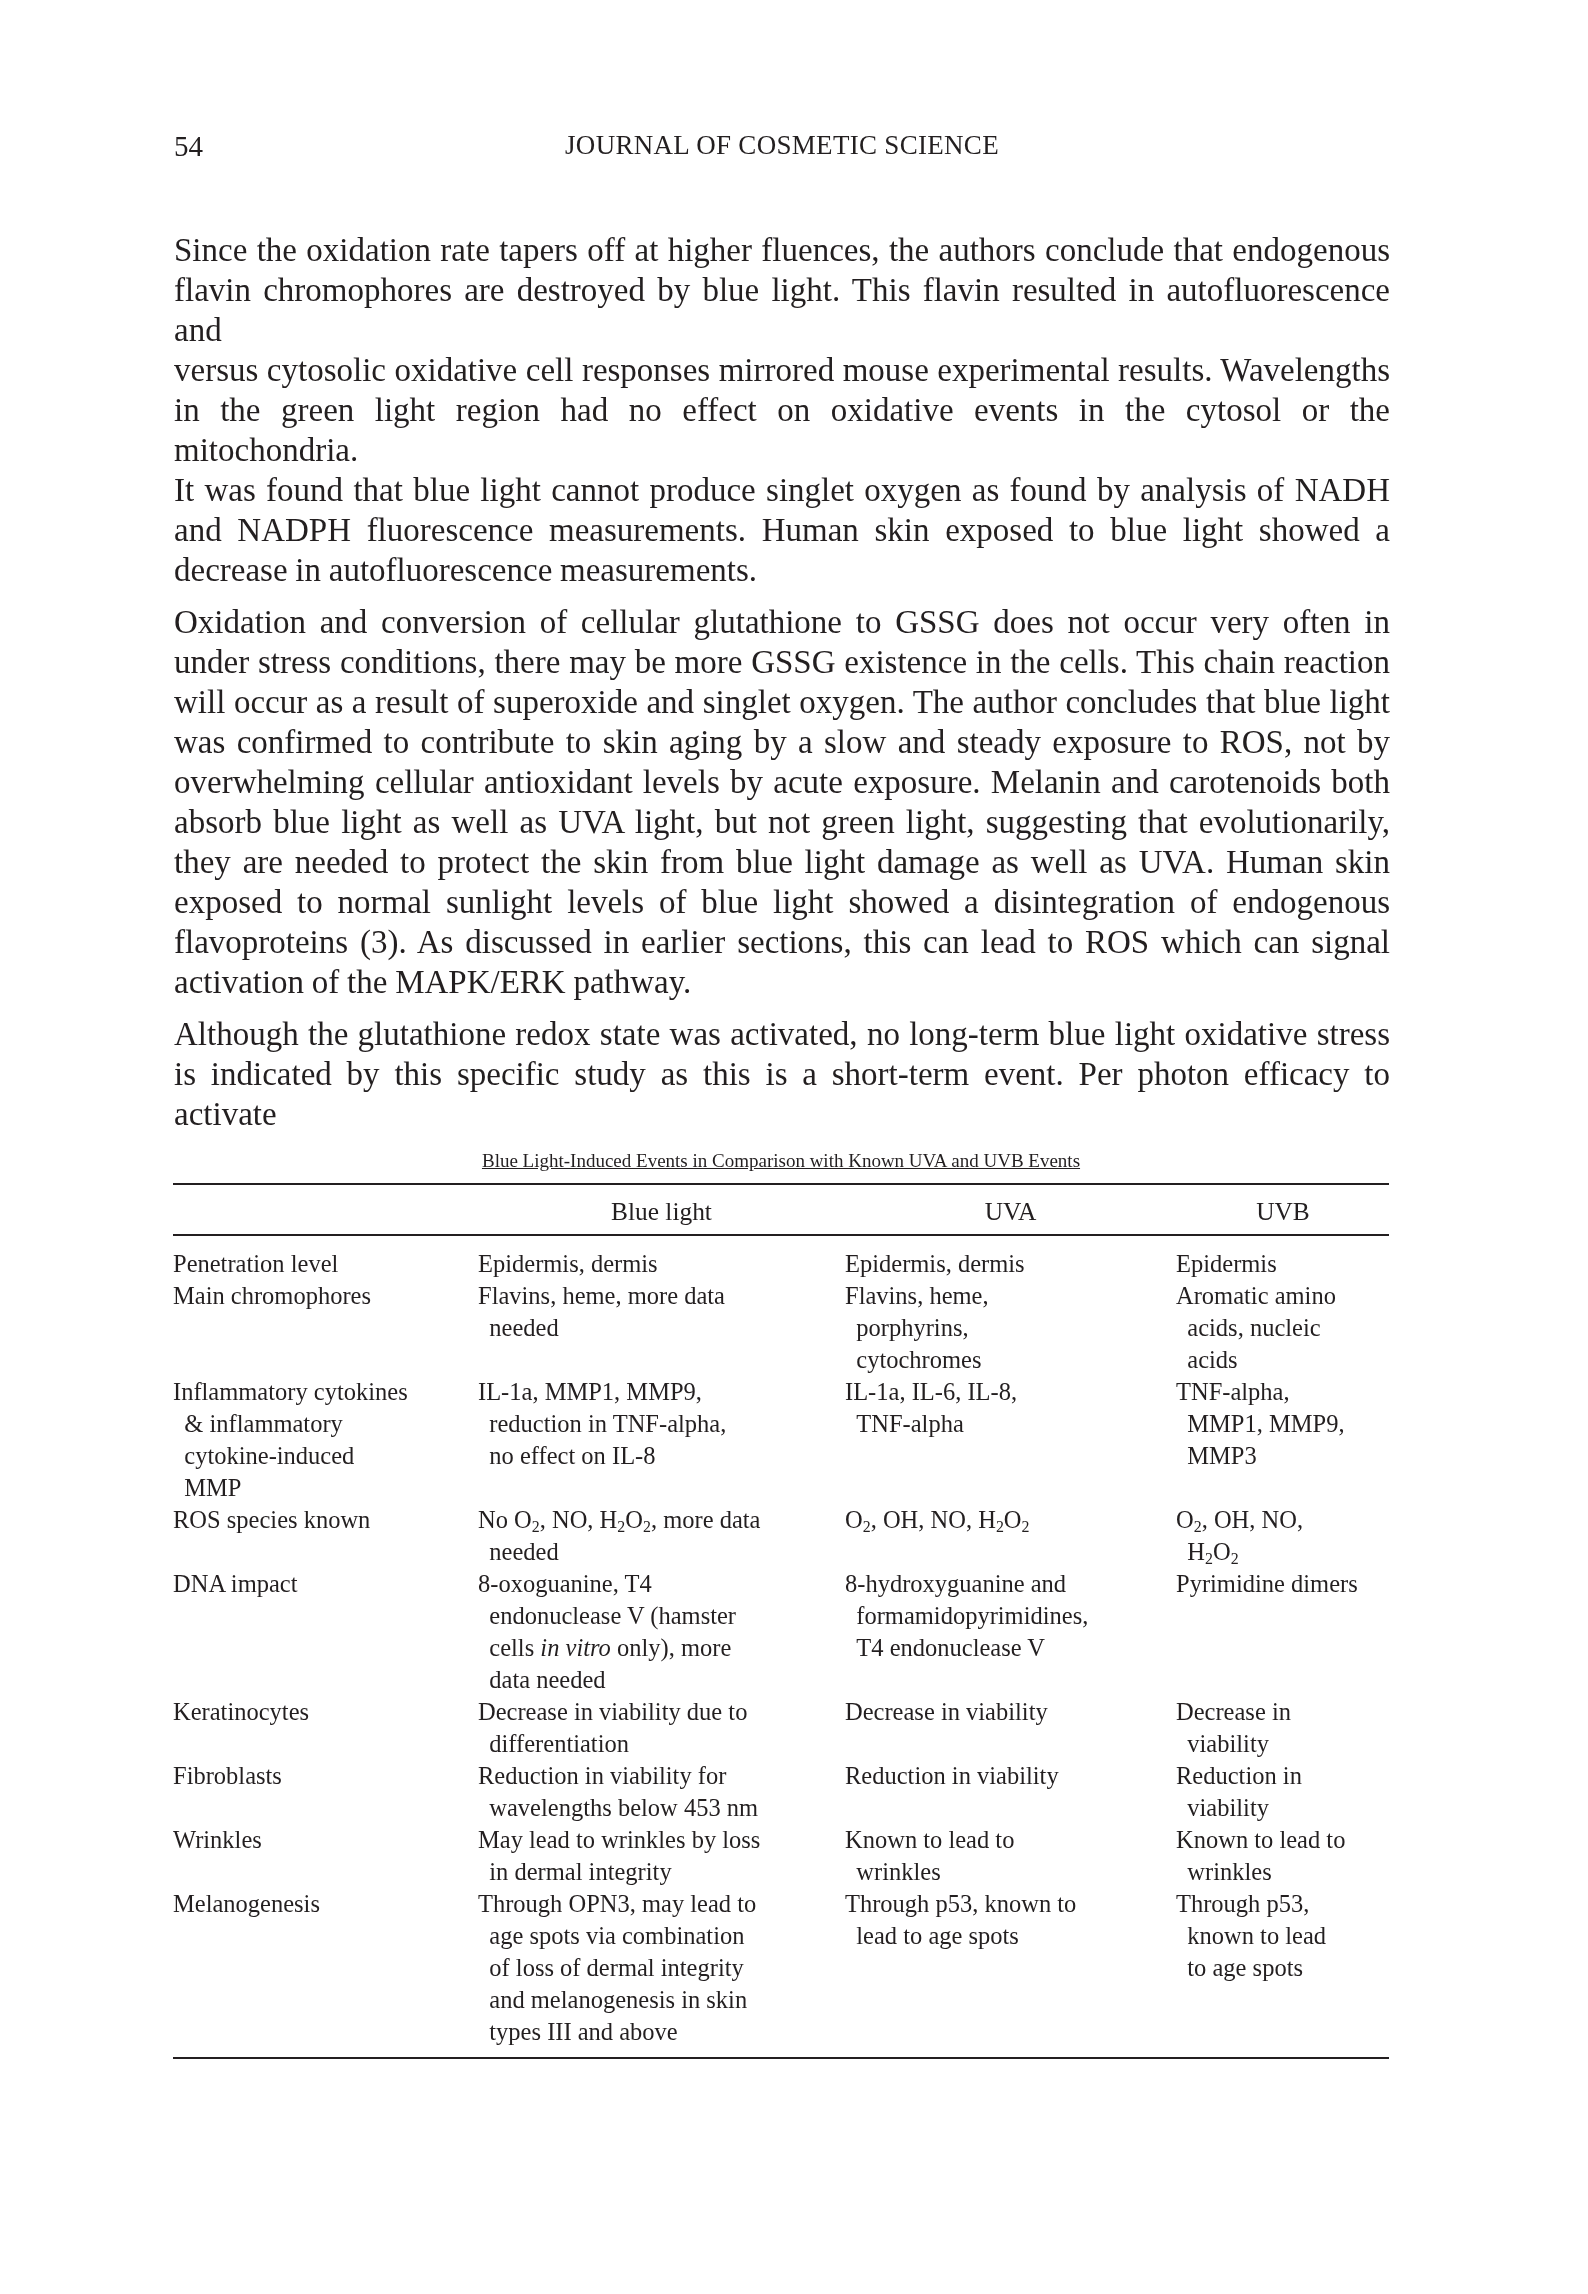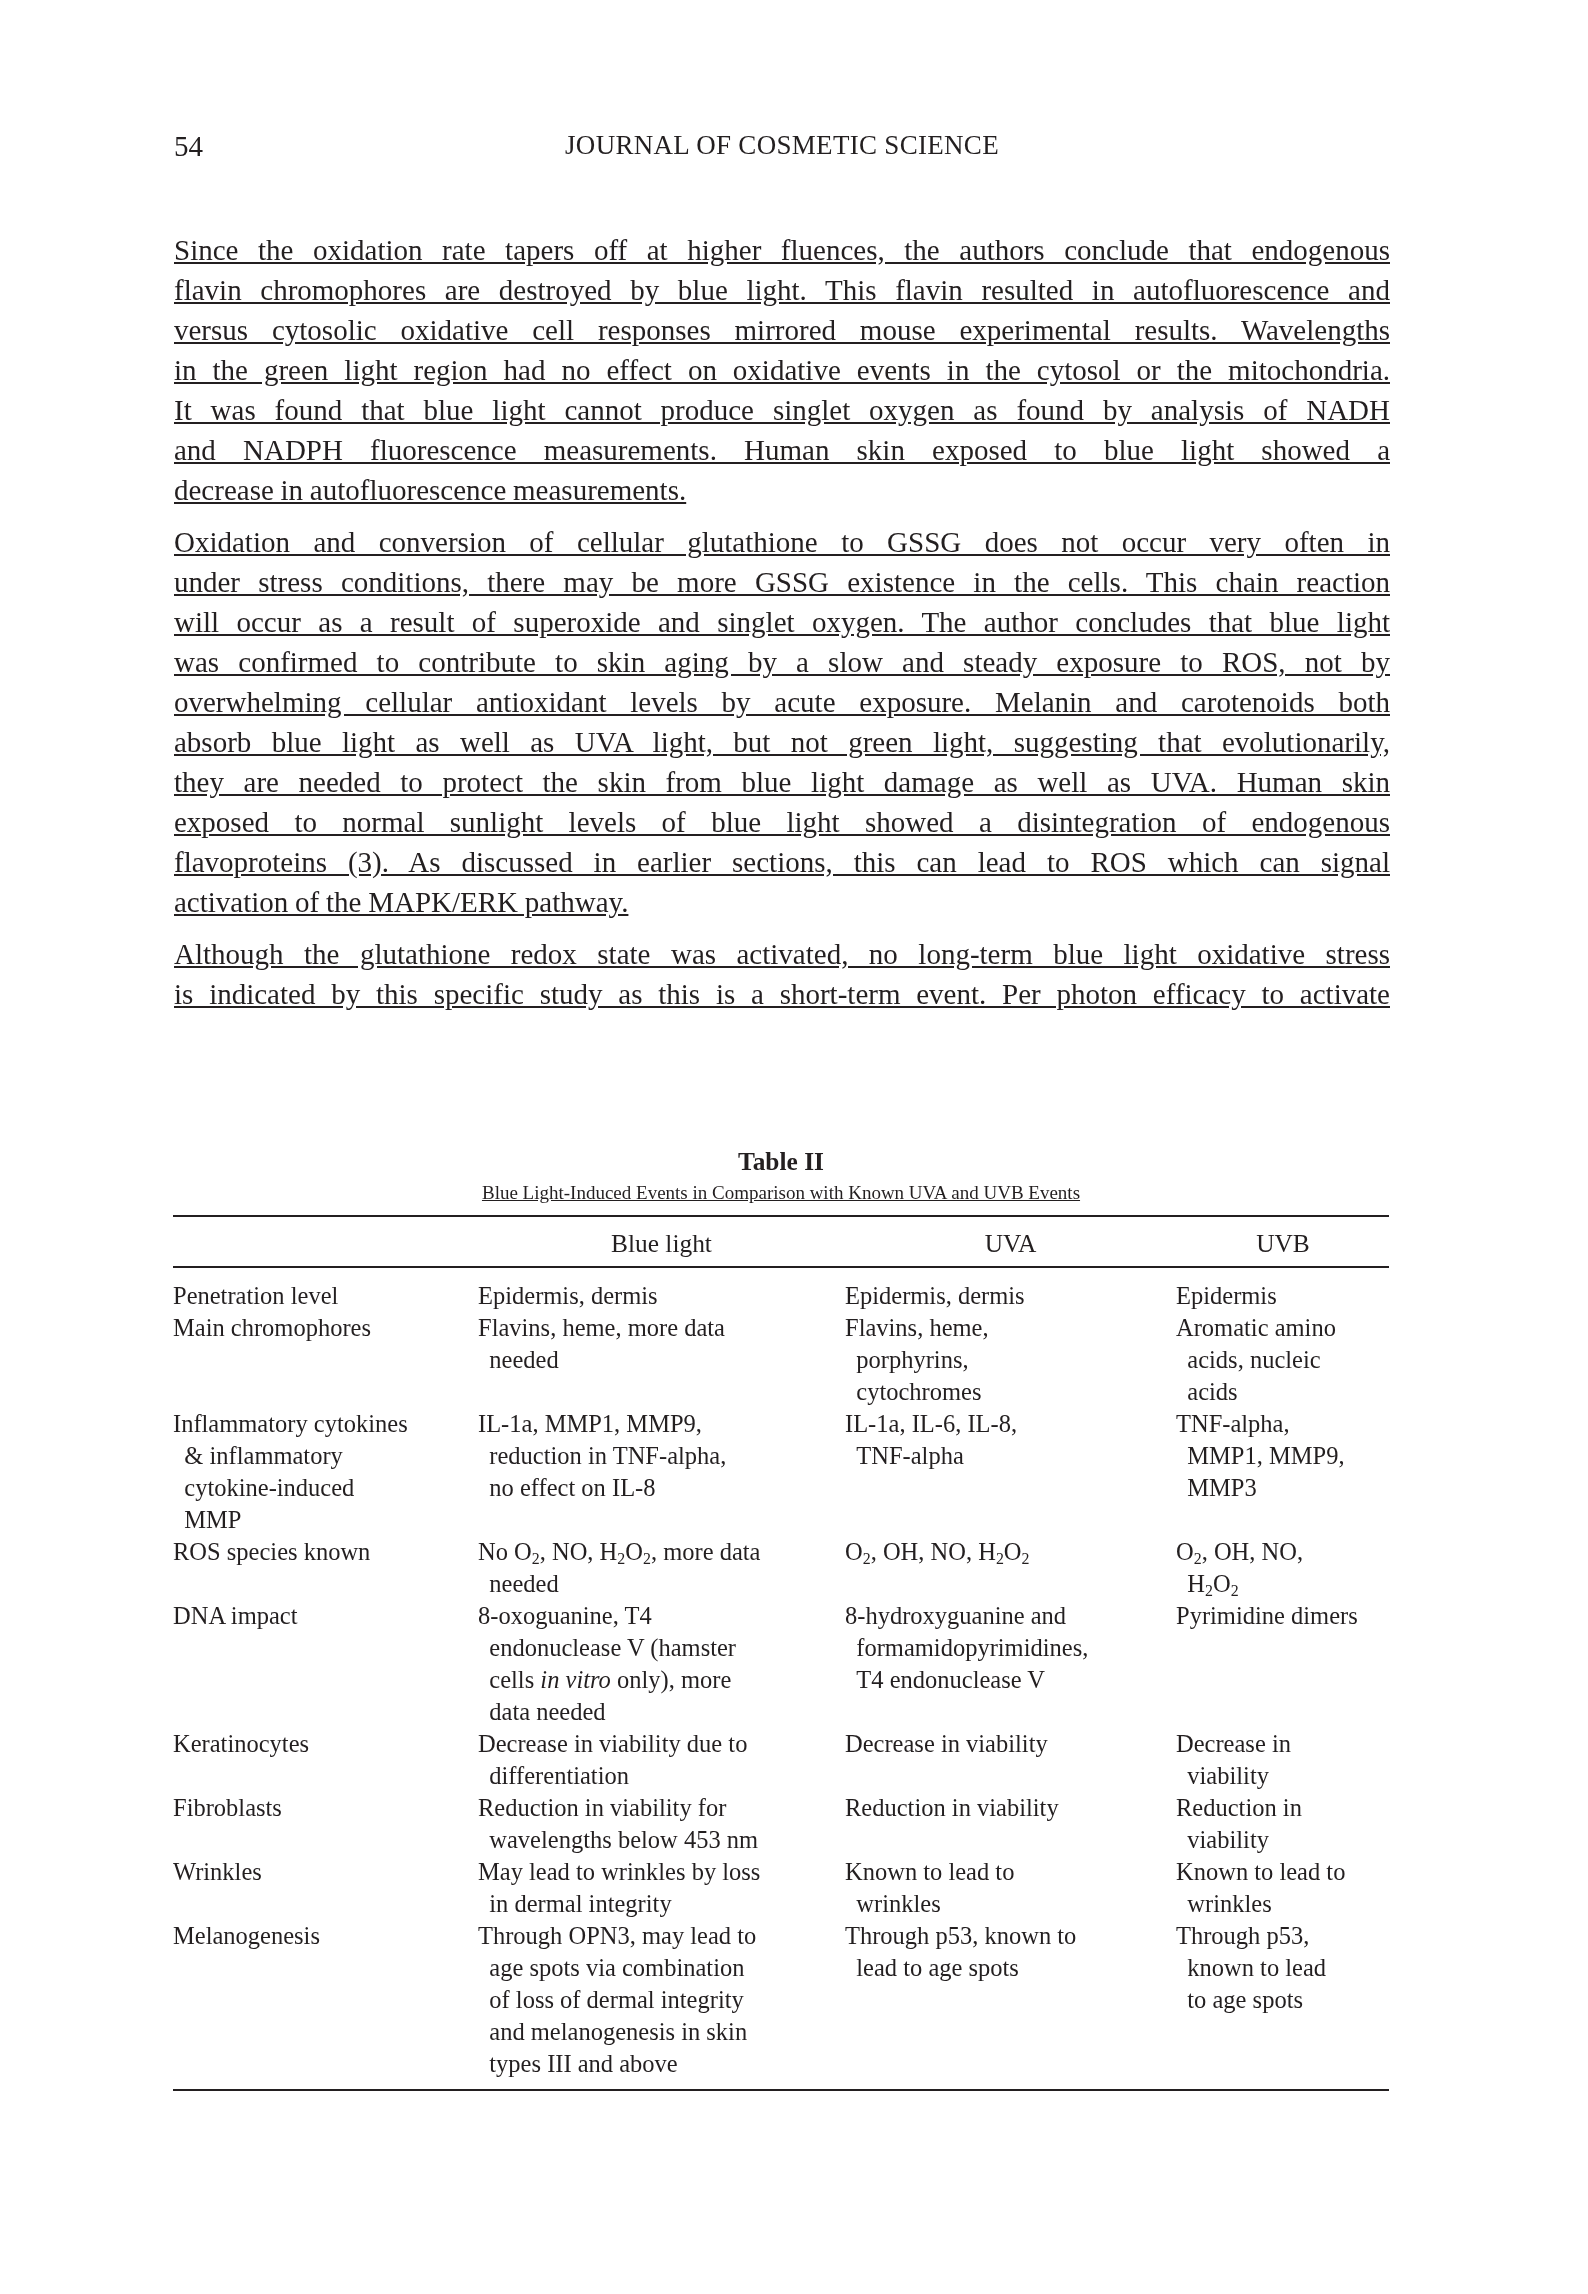--- a/index.html
+++ b/index.html
@@ -3,22 +3,22 @@
 <meta charset="utf-8">
 <style>
   html, body { margin: 0; padding: 0; background: #ffffff; }
   body { width: 1589px; height: 2295px; position: relative; overflow: hidden;
          font-family: "Liberation Serif", "DejaVu Serif", serif; color: #231f20; }
   .running-head { position: absolute; top: 130px; left: 174px; width: 1216px; height: 38px; }
   .page-num { position: absolute; left: 0; top: 0; font-size: 29px; }
   .journal-title { position: absolute; left: 0; right: 0; top: 0; text-align: center;
                    font-size: 27px; letter-spacing: 0.3px; }
   .body-text { position: absolute; left: 174px; top: 230px; width: 1216px; }
-  .para { margin: 0 0 12.2px 0; font-size: 29px; line-height: 40px; text-align: justify;
-          text-align-last: left; hyphens: none; word-spacing: -0.5px; text-decoration: underline; }
+  .para { margin: 0 0 12.2px 0; font-size: 33px; line-height: 40px; text-align: justify;
+          text-align-last: left; hyphens: none; word-spacing: -0.5px; }
   .para .ln { display: block; text-align: justify; text-align-last: justify; }
   .para .ln.last { text-align-last: left; }
   .table-wrap { position: absolute; left: 173px; top: 1145px; width: 1216px; }
   .tbl-caption-num { text-align: center; font-size: 25.4px; font-weight: bold; line-height: 32px; }
   .tbl-caption-title { text-align: center; font-size: 19px; line-height: 32px; text-decoration: underline; }
   .rule-thick { height: 2.8px; background: #231f20; }
   .rule-thin { height: 1.9px; background: #231f20; }
   .tbl-head { position: relative; height: 49px; }
   .th { position: absolute; top: 10px; font-size: 25.4px; line-height: 32px; text-align: center; }
   .tbl-body { position: relative; padding-top: 11.3px; padding-bottom: 9px; }
@@ -63,21 +63,20 @@
       <span class="ln">flavoproteins (3). As discussed in earlier sections, this can lead to ROS which can signal</span>
       <span class="ln last">activation of the MAPK/ERK pathway.</span>
     </p>
     <p class="para">
       <span class="ln">Although the glutathione redox state was activated, no long-term blue light oxidative stress</span>
       <span class="ln">is indicated by this specific study as this is a short-term event. Per photon efficacy to activate</span>
     </p>
   </div>
 
 <div class="table-wrap">
-  <div class="tbl-caption-num">Table II</div>
   <div class="tbl-caption-title">Blue Light-Induced Events in Comparison with Known UVA and UVB Events</div>
   <div class="rule-thick" style="margin-top:5.6px;"></div>
   <div class="tbl-head">
     <div class="th" style="left:305px;width:367px;">Blue light</div>
     <div class="th" style="left:672px;width:331px;">UVA</div>
     <div class="th" style="left:1004px;width:212px;">UVB</div>
   </div>
   <div class="rule-thin"></div>
   <div class="tbl-body" id="tbl-body">
       <div class="tr">

